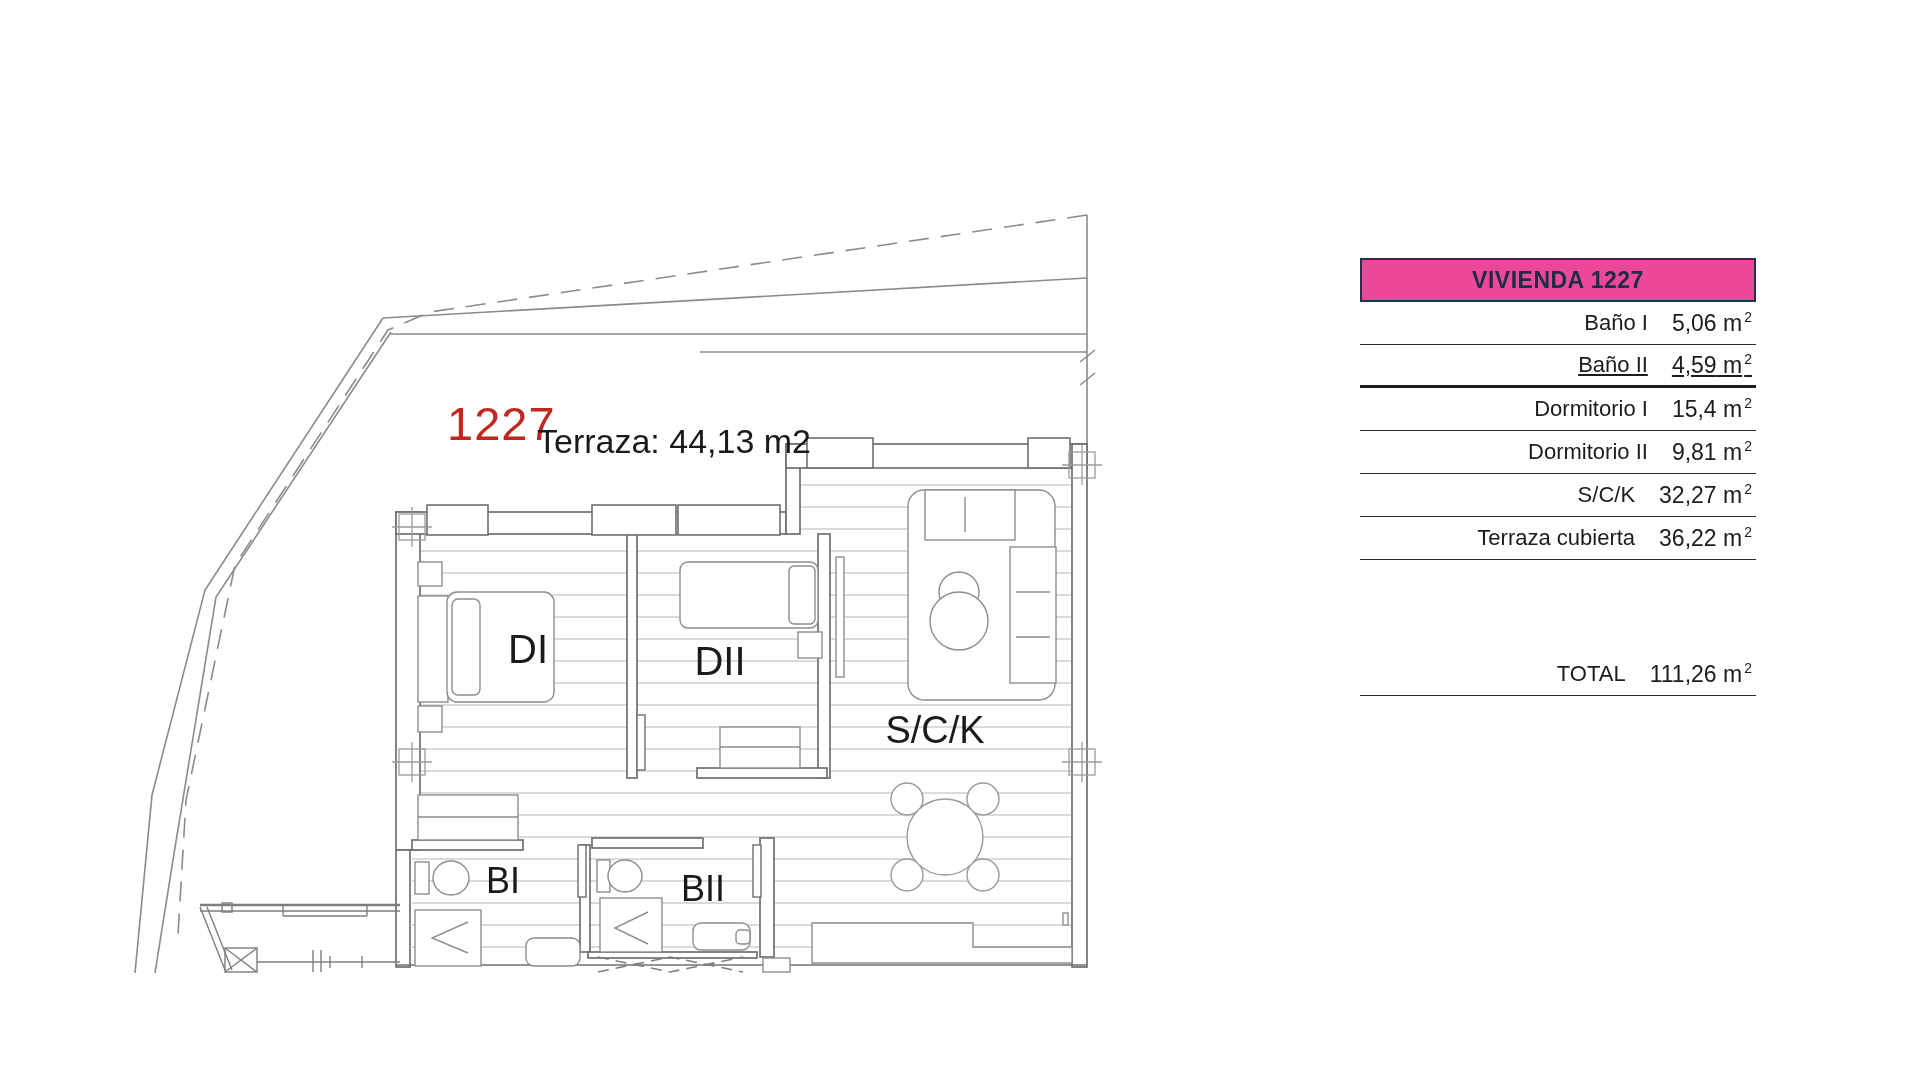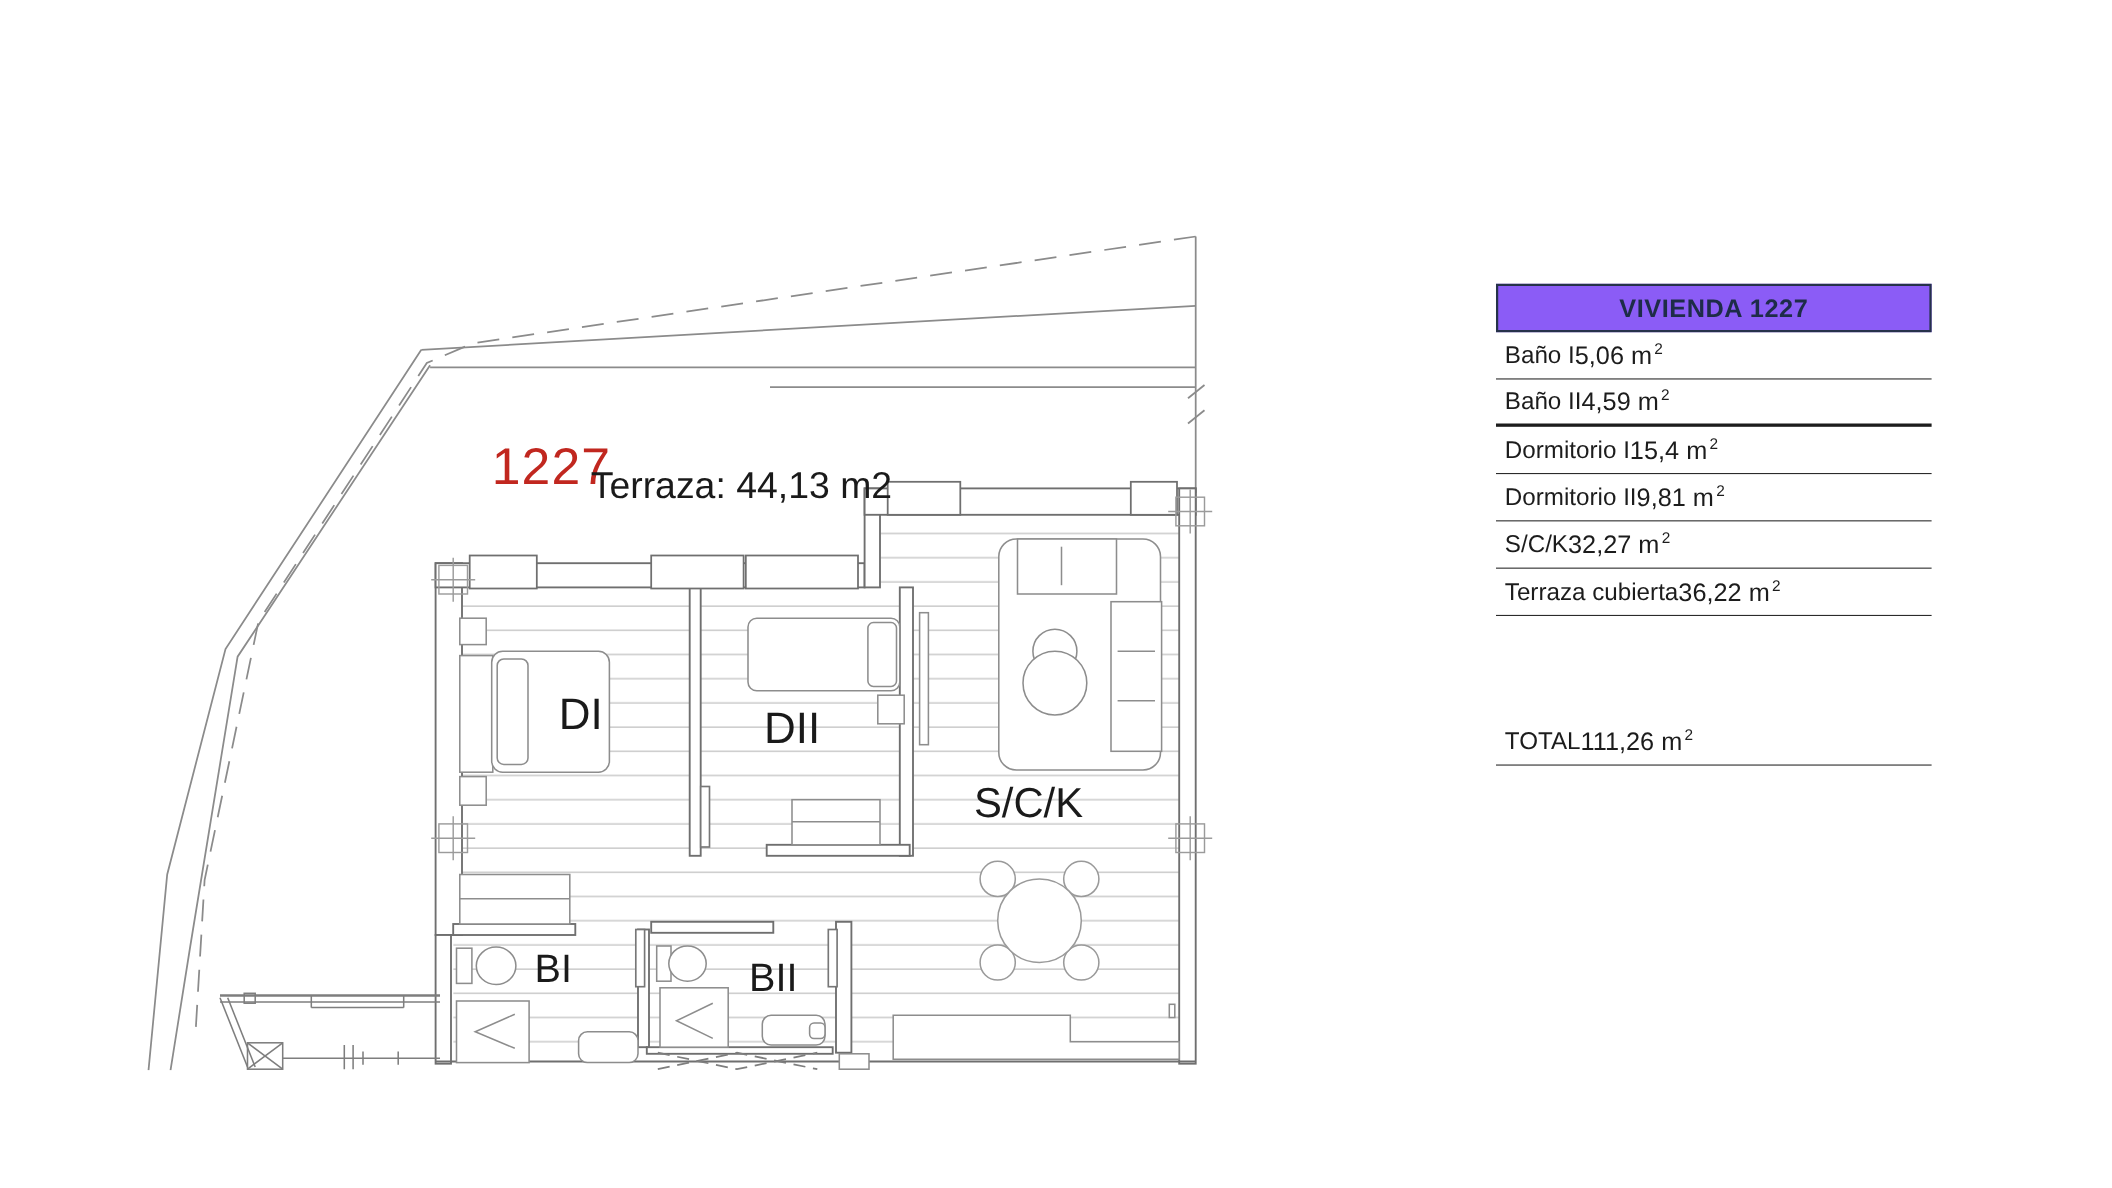--- a/index.html
+++ b/index.html
@@ -2,27 +2,27 @@
 <html><head>
 <meta charset="utf-8">
 <style>
   html,body{margin:0;padding:0;background:#ffffff;}
   .stage{position:relative;width:1920px;height:1080px;background:#ffffff;overflow:hidden;
          font-family:"Liberation Sans", sans-serif;}
   .plan-svg{position:absolute;left:0;top:0;}
 
   
   .area-table{position:absolute;left:1360px;top:258px;width:396px;color:#1c1c1c;}
-  .tbl-header{box-sizing:border-box;height:44px;background:#8b5cf6;border:2.5px solid #26324a;
+  .tbl-header{box-sizing:border-box;height:44px;background:#ec4899;border:2.5px solid #26324a;
               display:flex;align-items:center;justify-content:center;
               font-weight:bold;font-size:23px;color:#1e2c48;letter-spacing:.5px;}
   .trow{box-sizing:border-box;height:43px;display:flex;align-items:center;
-        justify-content:flex-start;border-bottom:1.5px solid #2b2b2b;
-        padding:0 4px 0 8px;font-size:22px;}
-  .trow.thick{border-bottom:3px solid #1d1d1d;}
+        justify-content:flex-end;border-bottom:1.5px solid #2b2b2b;
+        padding:0 4px 0 8px;font-size:22px;gap:24px;}
+  .trow.thick{border-bottom:3px solid #1d1d1d;text-decoration:underline;}
   .tlabel{white-space:nowrap;}
   .tval{font-size:23px;white-space:nowrap;}
   .tval sup{font-size:14px;line-height:0;margin-left:2px;}
   .total-row{margin-top:93px;}
 </style>
 </head>
 <body>
 
 <div class="stage">
 

